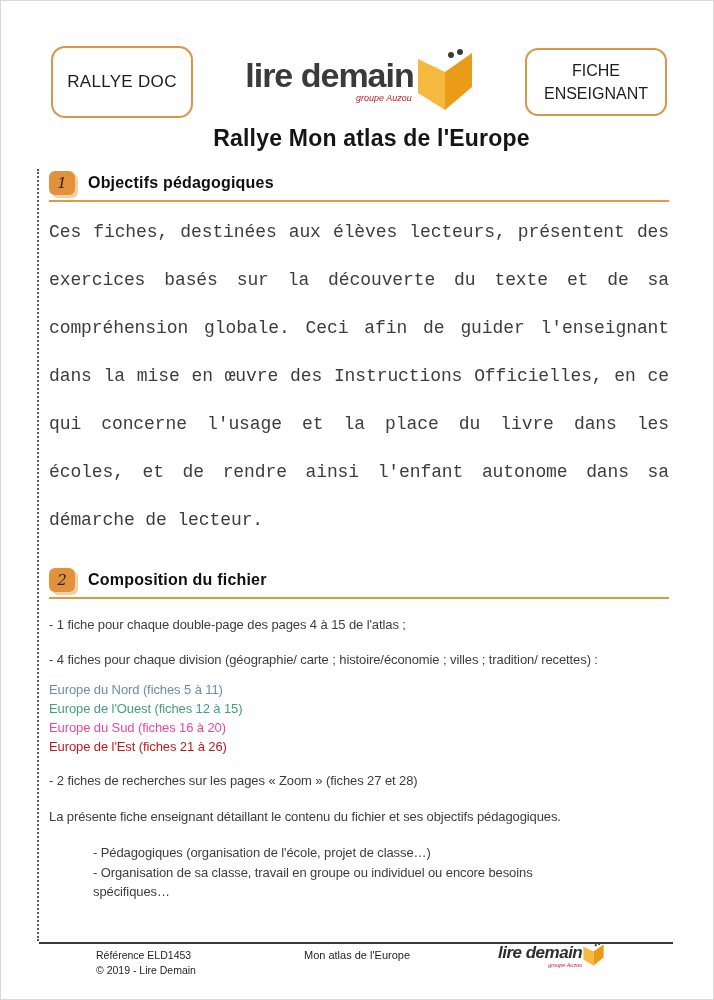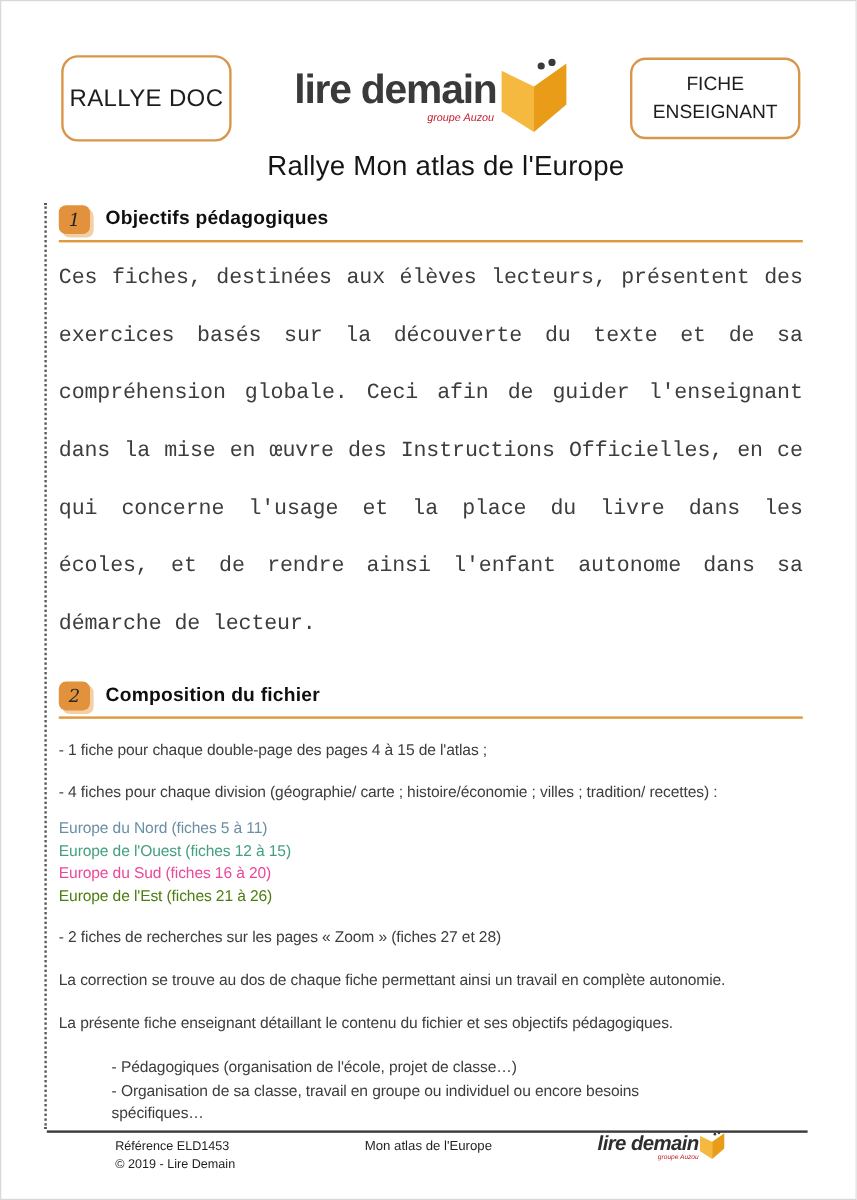--- a/index.html
+++ b/index.html
@@ -9,31 +9,31 @@
     font-family:"Liberation Sans", sans-serif; color:#3d3d3d;
   }
 
   
   .header { position:absolute; top:45px; left:50px; right:46px; display:flex; justify-content:space-between; align-items:flex-start; }
   .badge-box {
     border:2px solid #D8964B; border-radius:14px; background:#fff; color:#1d1d1d;
     display:flex; flex-direction:column; align-items:center; justify-content:center; text-align:center;
     box-sizing:border-box;
   }
-  .badge-box.left  { width:142px; height:72px; font-size:20px; letter-spacing:0.3px; }
+  .badge-box.left  { width:142px; height:72px; font-size:17px; letter-spacing:0.3px; }
   .badge-box.right { width:142px; height:68px; font-size:16px; line-height:1.45; margin-top:2px;border-radius:13px; }
 
   .logo { display:flex; align-items:flex-start; margin-top:4px; }
   .logo-textwrap { text-align:right; margin-top:8px; }
   .logo-text { font-size:34px; font-weight:600; color:#3a3a3a; letter-spacing:-1px; line-height:1; }
   .logo-sub { font-size:9px; font-style:italic; color:#C21B2C; margin-top:1px; margin-right:2px; }
   .logo-book { margin-left:3px; margin-top:-2px; }
 
   
-  .title { position:absolute; top:124px; left:0; right:0; text-align:center; font-size:23px; font-weight:400; color:#151515; letter-spacing:0.2px;padding-left:29px; }
+  .title { position:absolute; top:124px; left:0; right:0; text-align:center; font-size:23px; font-weight:700; color:#151515; letter-spacing:0.2px;padding-left:29px; }
 
   
   .dotted-line { position:absolute; left:36px; top:168px; height:772px; width:0; border-left:2px dotted #5a5a5a; }
 
   
   .content { position:absolute; left:48px; top:170px; width:620px; }
   .section-heading { display:flex; align-items:center; gap:13px; border-bottom:2px solid #DF993F; padding-bottom:5px; }
   .sec-badge {
     flex:0 0 auto; width:26px; height:24px; border-radius:6px; background:#E2913C;
     box-shadow:3px 3px 0 #F2CFA4; display:flex; align-items:center; justify-content:center;
@@ -45,21 +45,21 @@
 
   .sec2 { margin-top:24px; }
   .line { font-size:13px; line-height:19px; letter-spacing:-0.1px; }
   .intro { margin-top:16px; }
   .list-item { margin-top:16px; }
   .europe-group { margin-top:11px; }
   .europe-group .line { line-height:19px; }
   .c-nord  { color:#6A8FA5; }
   .c-ouest { color:#44A07C; }
   .c-sud   { color:#ec4899; }
-  .c-est   { color:#4d7c0f; }
+  .c-est   { color:#b91c1c; }
   .zoom-item { margin-top:15px; }
   .para { margin-top:17px; }
   .sub-items { margin-top:17px; margin-left:44px; max-width:470px; }
   .sub-items .line { line-height:19.5px; }
 
   
   .footer-rule { position:absolute; left:38px; top:941px; width:634px; height:2px; background:#3a3a3a; }
   .footer-ref { position:absolute; left:95px; top:947px; font-size:10.5px; color:#1f1f1f; line-height:15px; }
   .footer-center { position:absolute; left:0; right:0; top:948px; text-align:center; font-size:11px; color:#1f1f1f; }
   .footer-logo { position:absolute; left:497px; top:941px; display:flex; align-items:flex-start; }
@@ -125,21 +125,20 @@
 
       <div class="europe-group">
         <div class="line c-nord">Europe du Nord (fiches 5 à 11)</div>
         <div class="line c-ouest">Europe de l'Ouest (fiches 12 à 15)</div>
         <div class="line c-sud">Europe du Sud (fiches 16 à 20)</div>
         <div class="line c-est">Europe de l'Est (fiches 21 à 26)</div>
       </div>
 
       <div class="line zoom-item">- 2 fiches de recherches sur les pages « Zoom »  (fiches 27 et 28)</div>
 
-      <div class="line para">La correction se trouve au dos de chaque fiche permettant ainsi un travail en complète autonomie.</div>
       <div class="line para">La présente fiche enseignant détaillant le contenu du fichier et ses objectifs pédagogiques.</div>
 
       <div class="sub-items">
         <div class="line">- Pédagogiques (organisation de l'école, projet de classe…)</div>
         <div class="line">- Organisation de sa classe, travail en groupe ou individuel ou encore besoins spécifiques…</div>
       </div>
     </div>
   </div>
 
   <div class="footer-rule"></div>

